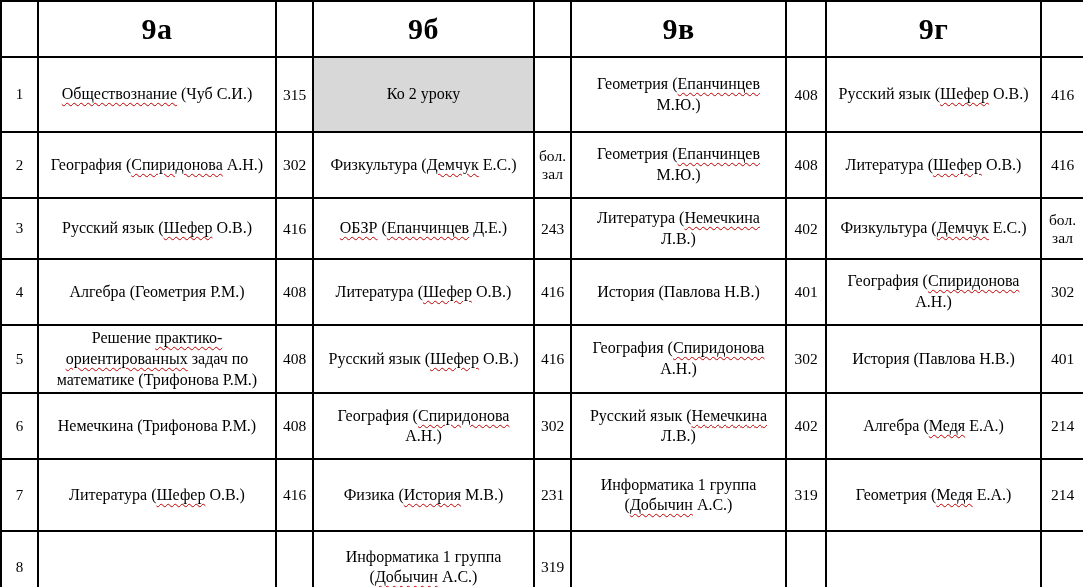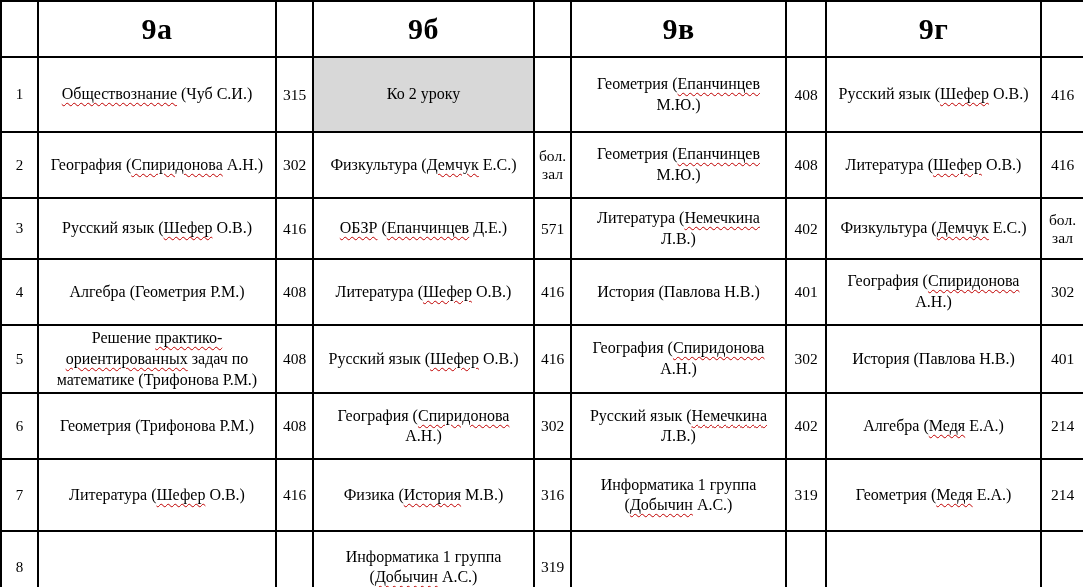--- a/index.html
+++ b/index.html
@@ -115,21 +115,21 @@
           <td class="subj">Геометрия (<span class="sq">Епанчинцев</span> М.Ю.)</td>
           <td class="room">408</td>
           <td class="subj">Литература (<span class="sq">Шефер</span> О.В.)</td>
           <td class="room">416</td>
         </tr>
         <tr>
           <td class="num">3</td>
           <td class="subj">Русский язык (<span class="sq">Шефер</span> О.В.)</td>
           <td class="room">416</td>
           <td class="subj"><span class="sq">ОБЗР</span> (<span class="sq">Епанчинцев</span> Д.Е.)</td>
-          <td class="room">571</td>
+          <td class="room">243</td>
           <td class="subj">Литература (<span class="sq">Немечкина</span> Л.В.)</td>
           <td class="room">402</td>
           <td class="subj">Физкультура (<span class="sq">Демчук</span> Е.С.)</td>
           <td class="room">бол. зал</td>
         </tr>
         <tr>
           <td class="num">4</td>
           <td class="subj">Алгебра (Геометрия Р.М.)</td>
           <td class="room">408</td>
           <td class="subj">Литература (<span class="sq">Шефер</span> О.В.)</td>
@@ -145,35 +145,35 @@
           <td class="room">408</td>
           <td class="subj">Русский язык (<span class="sq">Шефер</span> О.В.)</td>
           <td class="room">416</td>
           <td class="subj">География (<span class="sq">Спиридонова</span> А.Н.)</td>
           <td class="room">302</td>
           <td class="subj">История (Павлова Н.В.)</td>
           <td class="room">401</td>
         </tr>
         <tr>
           <td class="num">6</td>
-          <td class="subj">Геометрия (Трифонова Р.М.)</td>
+          <td class="subj">Немечкина (Трифонова Р.М.)</td>
           <td class="room">408</td>
           <td class="subj">География (<span class="sq">Спиридонова</span> А.Н.)</td>
           <td class="room">302</td>
           <td class="subj">Русский язык (<span class="sq">Немечкина</span> Л.В.)</td>
           <td class="room">402</td>
           <td class="subj">Алгебра (<span class="sq">Медя</span> Е.А.)</td>
           <td class="room">214</td>
         </tr>
         <tr>
           <td class="num">7</td>
           <td class="subj">Литература (<span class="sq">Шефер</span> О.В.)</td>
           <td class="room">416</td>
           <td class="subj">Физика (<span class="sq">История</span> М.В.)</td>
-          <td class="room">316</td>
+          <td class="room">231</td>
           <td class="subj">Информатика 1 группа (<span class="sq">Добычин</span> А.С.)</td>
           <td class="room">319</td>
           <td class="subj">Геометрия (<span class="sq">Медя</span> Е.А.)</td>
           <td class="room">214</td>
         </tr>
         <tr>
           <td class="num">8</td>
           <td class="subj"></td>
           <td class="room"></td>
           <td class="subj">Информатика 1 группа (<span class="sq">Добычин</span> А.С.)</td>

